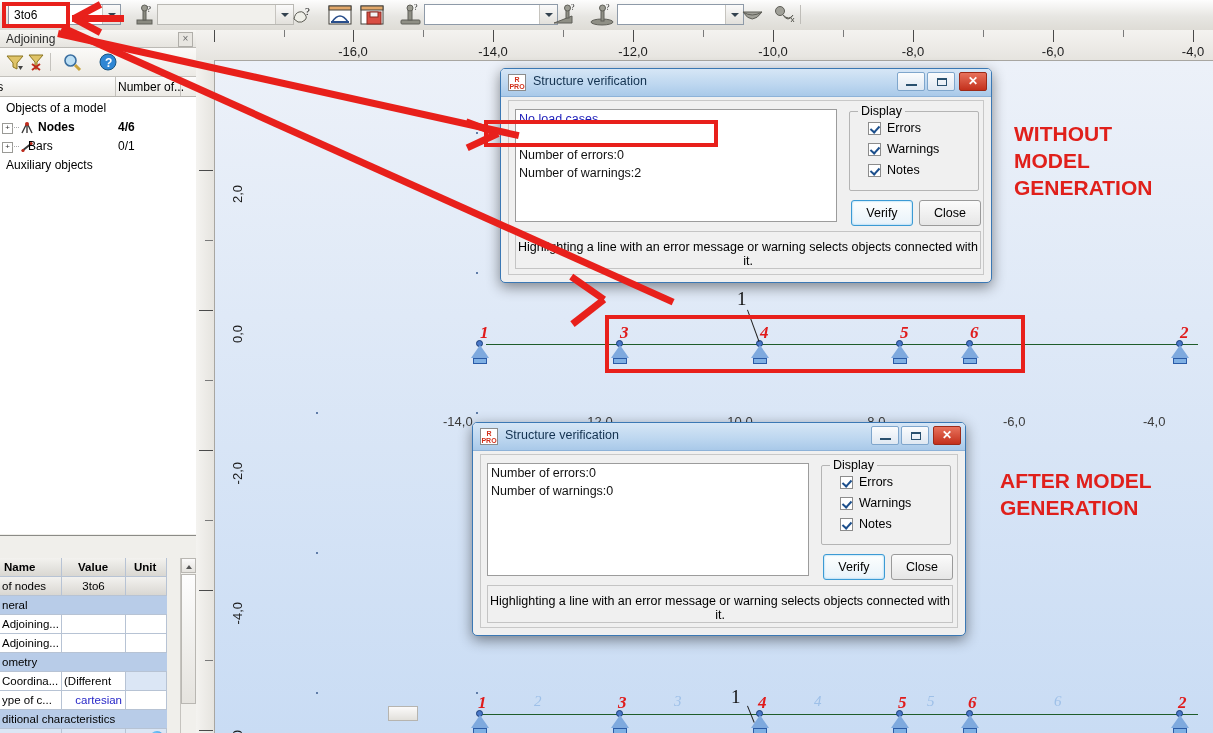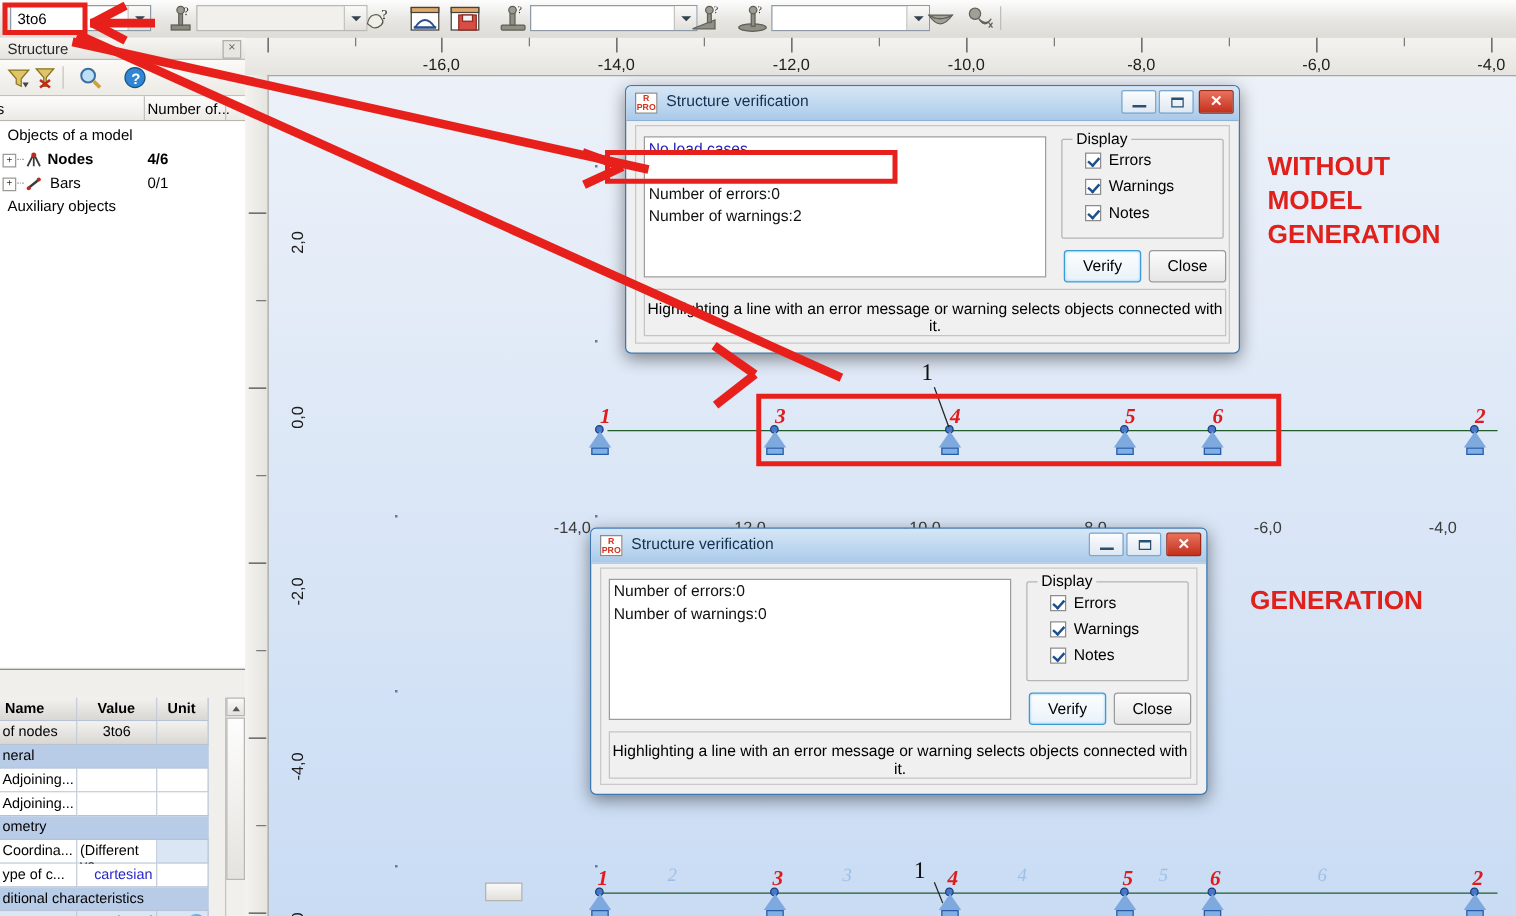--- a/index.html
+++ b/index.html
@@ -256,21 +256,21 @@
       <circle cx="8" cy="8" r="4.5" fill="#a0a098" stroke="#5f5f58"></circle>
       <path d="M11 12 q6 6 10 0 q-5 8 -10 0z" fill="#a0a098" stroke="#5f5f58"></path>
       <path d="M19 15 l3 4 M22 15 l-3 4" stroke="#5f5f58"></path>
     </svg>
   </div>
   <div class="tb-sep" style="left:800px;"></div>
 </div>
 
 <div class="abs" id="inspector">
   <div id="insp-title">
-    <span class="t">Structure</span>
+    <span class="t">Adjoining</span>
     <span id="insp-close">×</span>
   </div>
 
   <div id="insp-tools">
     <span class="abs" style="left:5px;top:4px;">
       <svg width="20" height="20" viewBox="0 0 20 20">
         <path d="M2 4 L18 4 L12 11 L12 17 L8 15 L8 11 Z" fill="#e0c468" stroke="#8a7520"></path>
         <path d="M13 14 l5 0 l-2.5 4z" fill="#444"></path>
       </svg>
     </span>
@@ -323,21 +323,21 @@
     <div class="tree-row" style="top:40px;">
       <span class="plusbox">+</span>
       <span class="dotline"></span>
       <span class="abs" style="left:20px;top:3px;">
         <svg width="14" height="14" viewBox="0 0 14 14">
           <path d="M2 11 L12 3" stroke="#3a3a3a" stroke-width="2"></path>
           <circle cx="3" cy="10.5" r="1.6" fill="#c02a1c"></circle>
           <circle cx="11" cy="3.5" r="1.6" fill="#c02a1c"></circle>
         </svg>
       </span>
-      <span class="lbl" style="left:40px;">Bars</span>
+      <span class="lbl" style="left:28px;">Bars</span>
       <span class="num">0/1</span>
     </div>
 
     <div class="tree-row" style="top:59px;">
       <span class="lbl" style="left:6px;text-align:center;">Auxiliary objects</span>
     </div>
   </div>
 </div>
 
 <div class="abs" id="props">
@@ -761,15 +761,16 @@
 
   <span class="redbox" style="left:605px;top:315px;width:420px;height:58px;"></span>
 
   <div class="redann" style="left:1014px;top:120px;width:190px;">
     <div>WITHOUT</div>
     <div>MODEL</div>
     <div>GENERATION</div>
   </div>
 
   <div class="redann" style="left:1000px;top:467px;width:205px;">
+    <div>AFTER MODEL</div>
     <div>GENERATION</div>
   </div>
 </div>
 
 </body></html>

